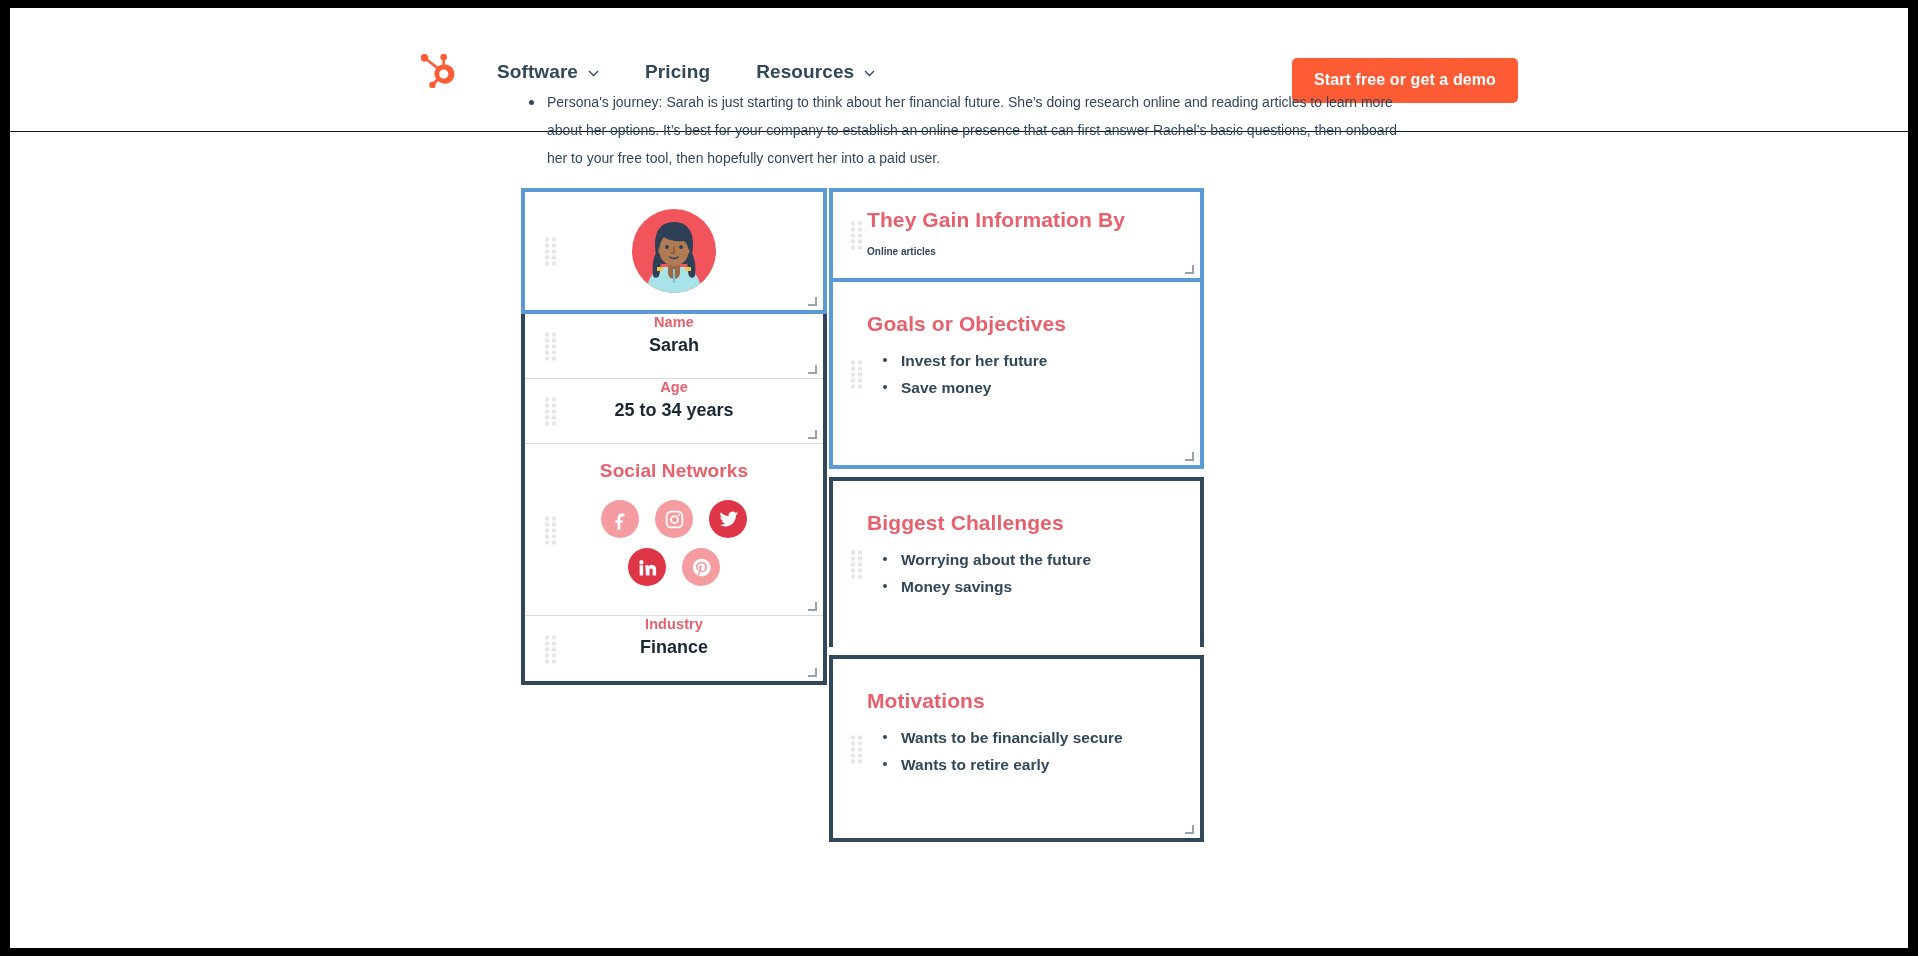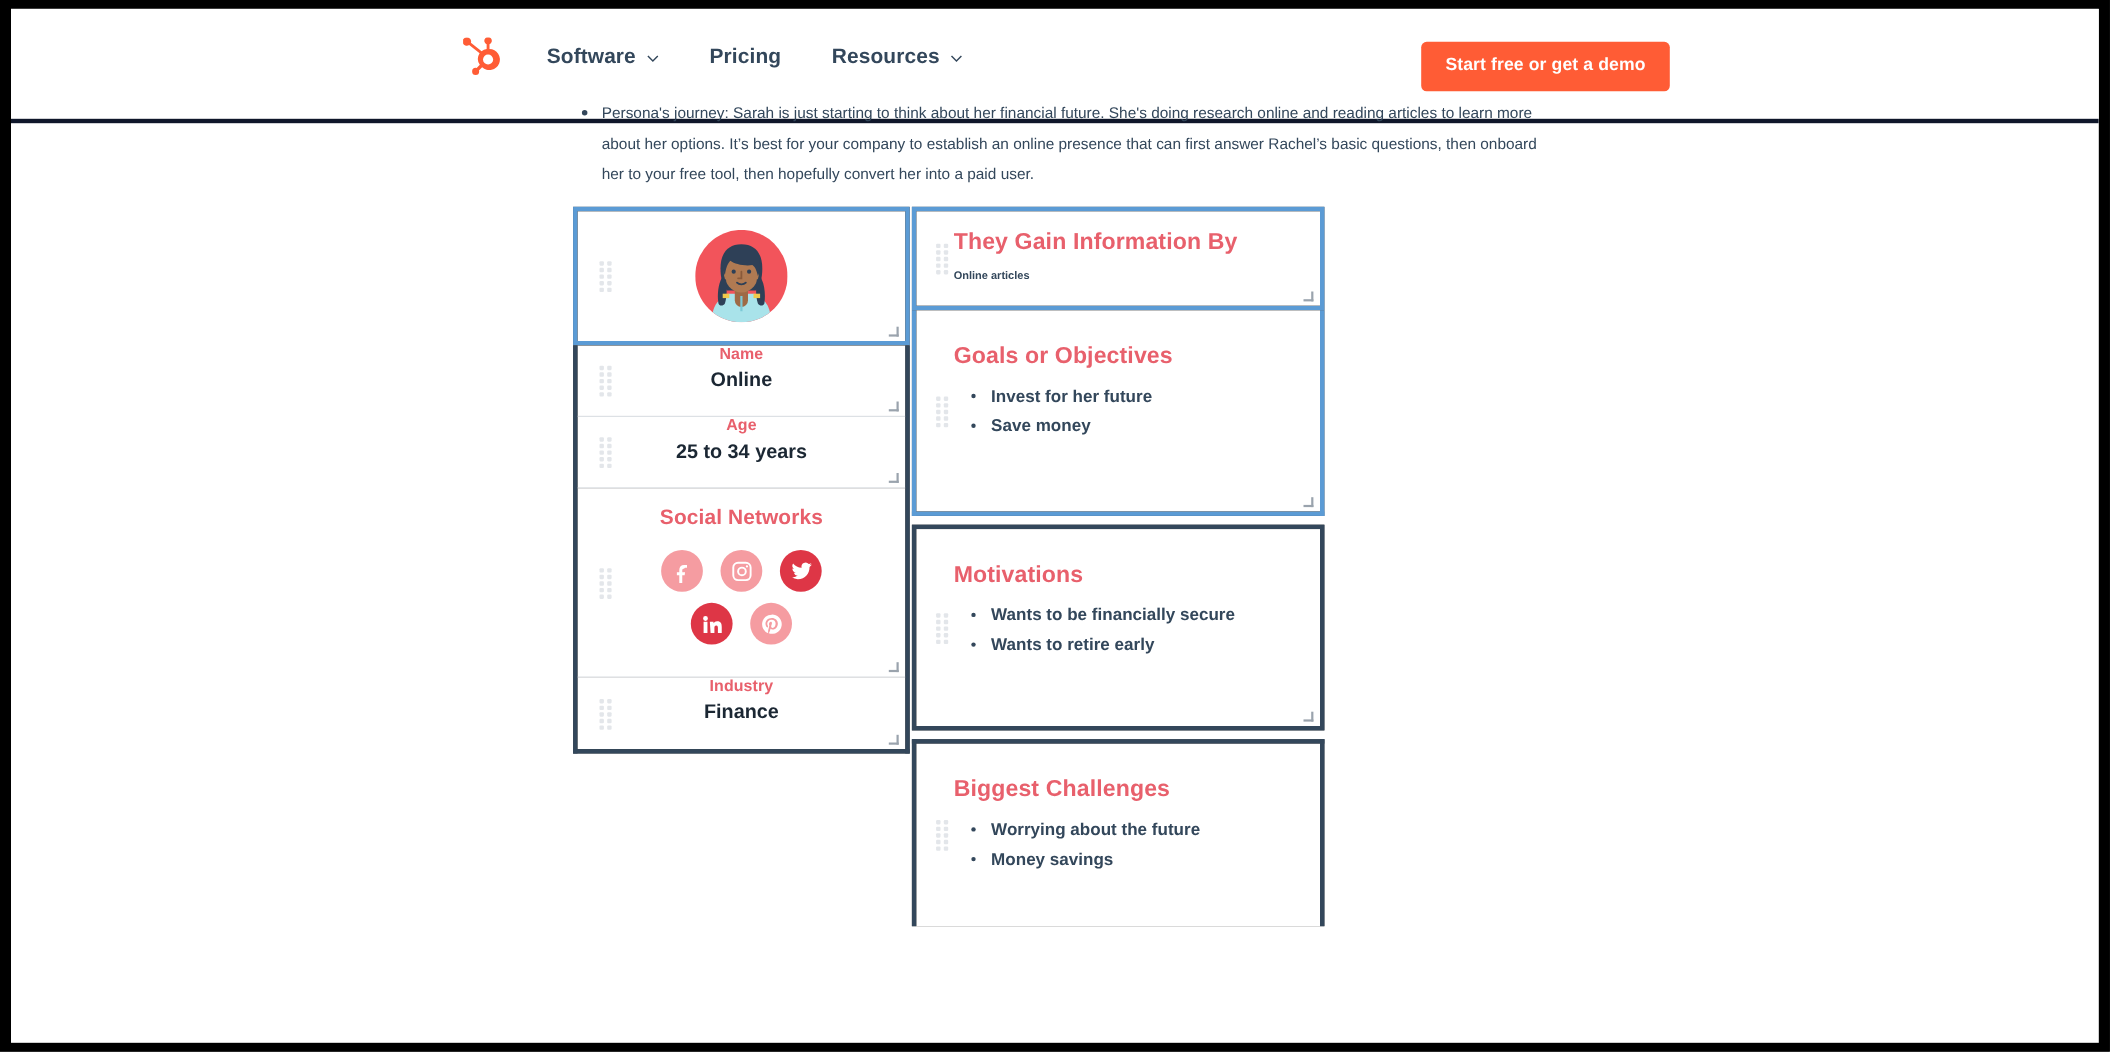--- a/index.html
+++ b/index.html
@@ -15,23 +15,24 @@
     width: 1898px; height: 940px;
     background: #ffffff;
     overflow: hidden;
   }
 
   
   #header {
     position: relative;
     height: 104px;
     background: #ffffff;
-    border-bottom: 4px solid #0f172a;
+    border-bottom: 1px solid #0f172a;
     display: flex;
     align-items: center;
+    margin-top: 20px;
   }
   #logo {
     position: absolute; left: 411px; top: 26px;
     width: 34px; height: 38px;
   }
   .nav {
     position: absolute; left: 487px; top: 0; height: 88px;
     display: flex; align-items: center; gap: 46px;
   }
   .nav-item {
@@ -286,21 +287,21 @@
               <i></i>
               <i></i>
               <i></i>
               <i></i>
               <i></i>
               <i></i>
               <i></i>
               <i></i>
             </span>
           <div class="label">Name</div>
-          <div class="value">Online</div>
+          <div class="value">Sarah</div>
           <span class="resize"></span>
         </div>
 
         <div class="cell field-cell">
           <span class="drag">
               <i></i>
               <i></i>
               <i></i>
               <i></i>
               <i></i>
@@ -428,20 +429,44 @@
             <h3>Goals or Objectives</h3>
             <ul>
               <li>Invest for her future</li>
               <li>Save money</li>
             </ul>
           </div>
           <span class="resize"></span>
         </div>
       </div>
 
+      <div class="card frame-dark" style="height:170px;border-top:4px solid #33475b;margin-top:8px;border-bottom:none">
+        <div class="rcard" style="height:100%">
+          <span class="drag rdrag">
+              <i></i>
+              <i></i>
+              <i></i>
+              <i></i>
+              <i></i>
+              <i></i>
+              <i></i>
+              <i></i>
+              <i></i>
+              <i></i>
+            </span>
+          <div class="body">
+            <h3>Biggest Challenges</h3>
+            <ul>
+              <li>Worrying about the future</li>
+              <li>Money savings</li>
+            </ul>
+          </div>
+        </div>
+      </div>
+
       <div class="card frame-dark" style="height:187px;border-top:4px solid #33475b;margin-top:8px">
         <div class="rcard" style="height:100%">
           <span class="drag rdrag">
               <i></i>
               <i></i>
               <i></i>
               <i></i>
               <i></i>
               <i></i>
               <i></i>
@@ -453,39 +478,15 @@
             <h3>Motivations</h3>
             <ul>
               <li>Wants to be financially secure</li>
               <li>Wants to retire early</li>
             </ul>
           </div>
           <span class="resize"></span>
         </div>
       </div>
 
-      <div class="card frame-dark" style="height:170px;border-top:4px solid #33475b;margin-top:8px;border-bottom:none">
-        <div class="rcard" style="height:100%">
-          <span class="drag rdrag">
-              <i></i>
-              <i></i>
-              <i></i>
-              <i></i>
-              <i></i>
-              <i></i>
-              <i></i>
-              <i></i>
-              <i></i>
-              <i></i>
-            </span>
-          <div class="body">
-            <h3>Biggest Challenges</h3>
-            <ul>
-              <li>Worrying about the future</li>
-              <li>Money savings</li>
-            </ul>
-          </div>
-        </div>
-      </div>
-
     </div>
   </div>
 </div>
 
 </body></html>

